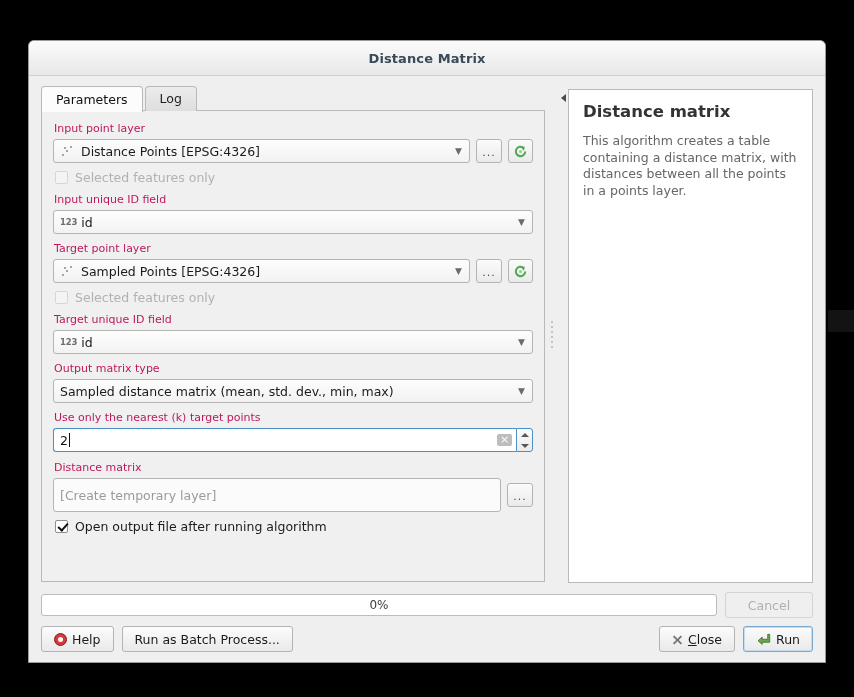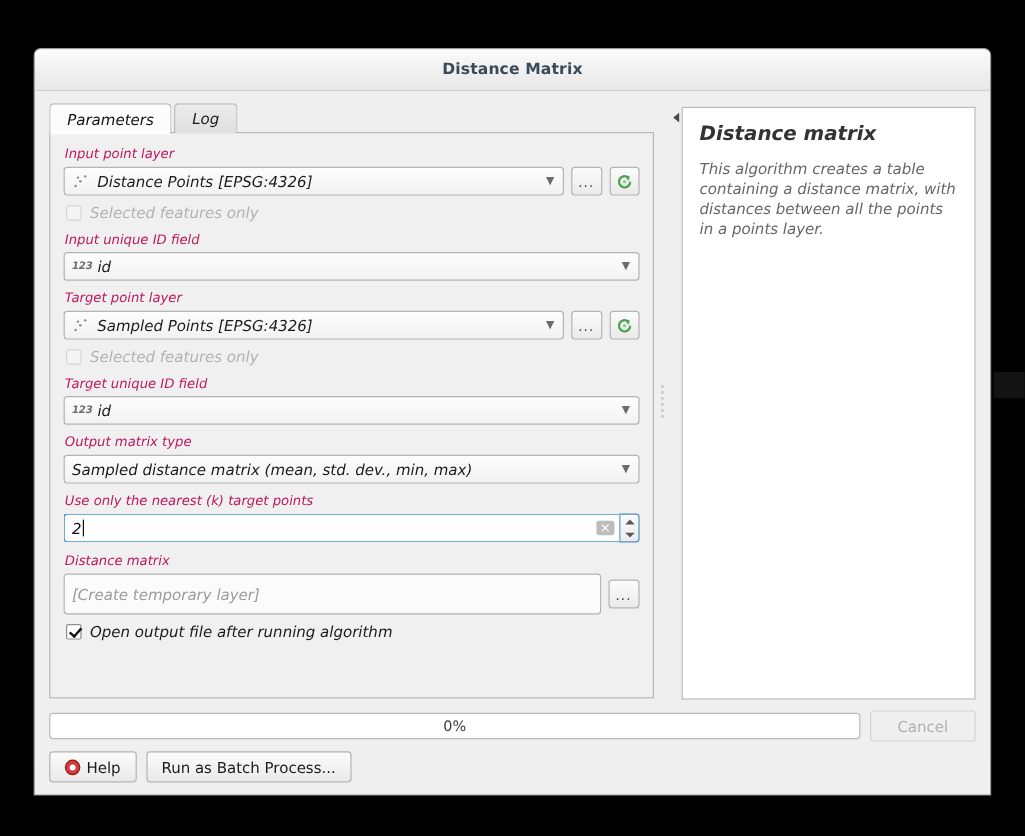--- a/index.html
+++ b/index.html
@@ -59,21 +59,20 @@
     flex-direction: column;
     padding: 10px 12px 10px 12px;
     box-sizing: border-box;
   }
 
   
   .split {
     display: flex;
     flex: 1 1 auto;
     min-height: 0;
-    font-style: italic;
   }
 
   .left-pane {
     width: 504px;
     flex: 0 0 504px;
     display: flex;
     flex-direction: column;
     min-height: 0;
   }
 
@@ -695,20 +694,32 @@
           <div class="left-group">
             <div class="btn">
               <span class="help-icon"></span>
               <span>Help</span>
             </div>
             <div class="btn">
               <span>Run as Batch Process...</span>
             </div>
           </div>
           <div class="spacer"></div>
+          <div class="right-group">
+            <div class="btn">
+              <span class="close-icon"></span>
+              <span><u>C</u><span>lose</span></span>
+            </div>
+            <div class="btn default-btn">
+              <svg width="15" height="15" viewBox="0 0 16 16">
+                <path d="M12.5 2.5 v5.2 H6.6 V5.4 L2.2 9.3 L6.6 13.2 V10.9 h8.0 V2.5 Z" fill="#6aa84f" stroke="#37611f" stroke-width="0.8" stroke-linejoin="round"></path>
+              </svg>
+              <span>Run</span>
+            </div>
+          </div>
         </div>
       </div>
 
     </div>
   </div>
 
   <div class="edge-artifact"></div>
 
 </div>
 

